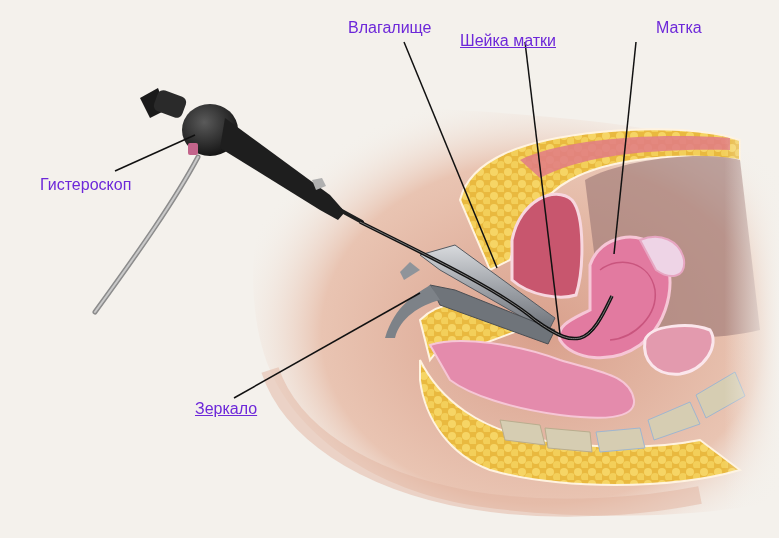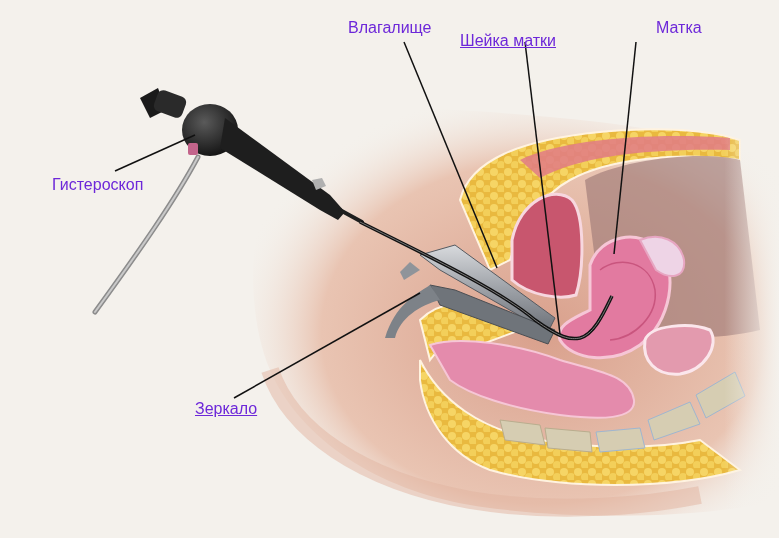--- a/index.html
+++ b/index.html
@@ -109,14 +109,14 @@
     <line x1="525" y1="42" x2="560" y2="334"></line>
     <line x1="636" y1="42" x2="614" y2="254"></line>
     <line x1="115" y1="171" x2="195" y2="135"></line>
     <line x1="234" y1="398" x2="420" y2="293"></line>
   </g>
 </svg>
 
 <div class="label" style="left:348px; top:19px;">Влагалище</div>
 <div class="label" style="left:460px; top:32px;text-decoration:underline;">Шейка матки</div>
 <div class="label" style="left:620px; top:19px;margin-left:36px;">Матка</div>
-<div class="label" style="left:52px; top:176px;">Гистероскоп</div>
+<div class="label" style="left:40px; top:176px;">Гистероскоп</div>
 <div class="label" style="left:195px; top:400px;text-decoration:underline;">Зеркало</div>
 
 </body></html>

